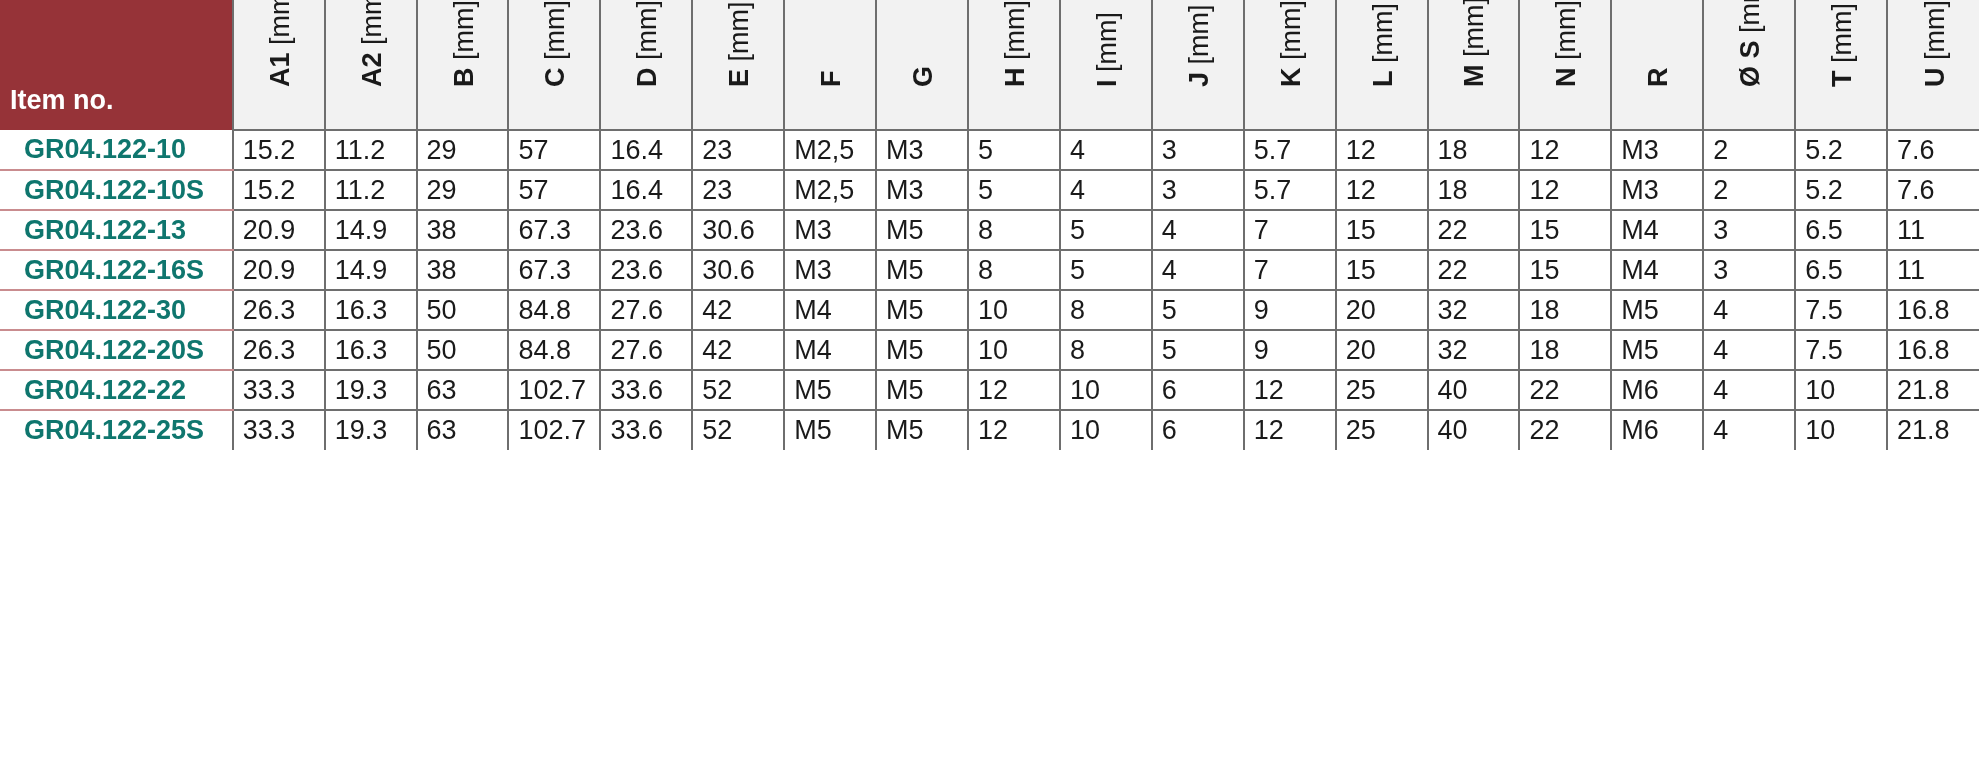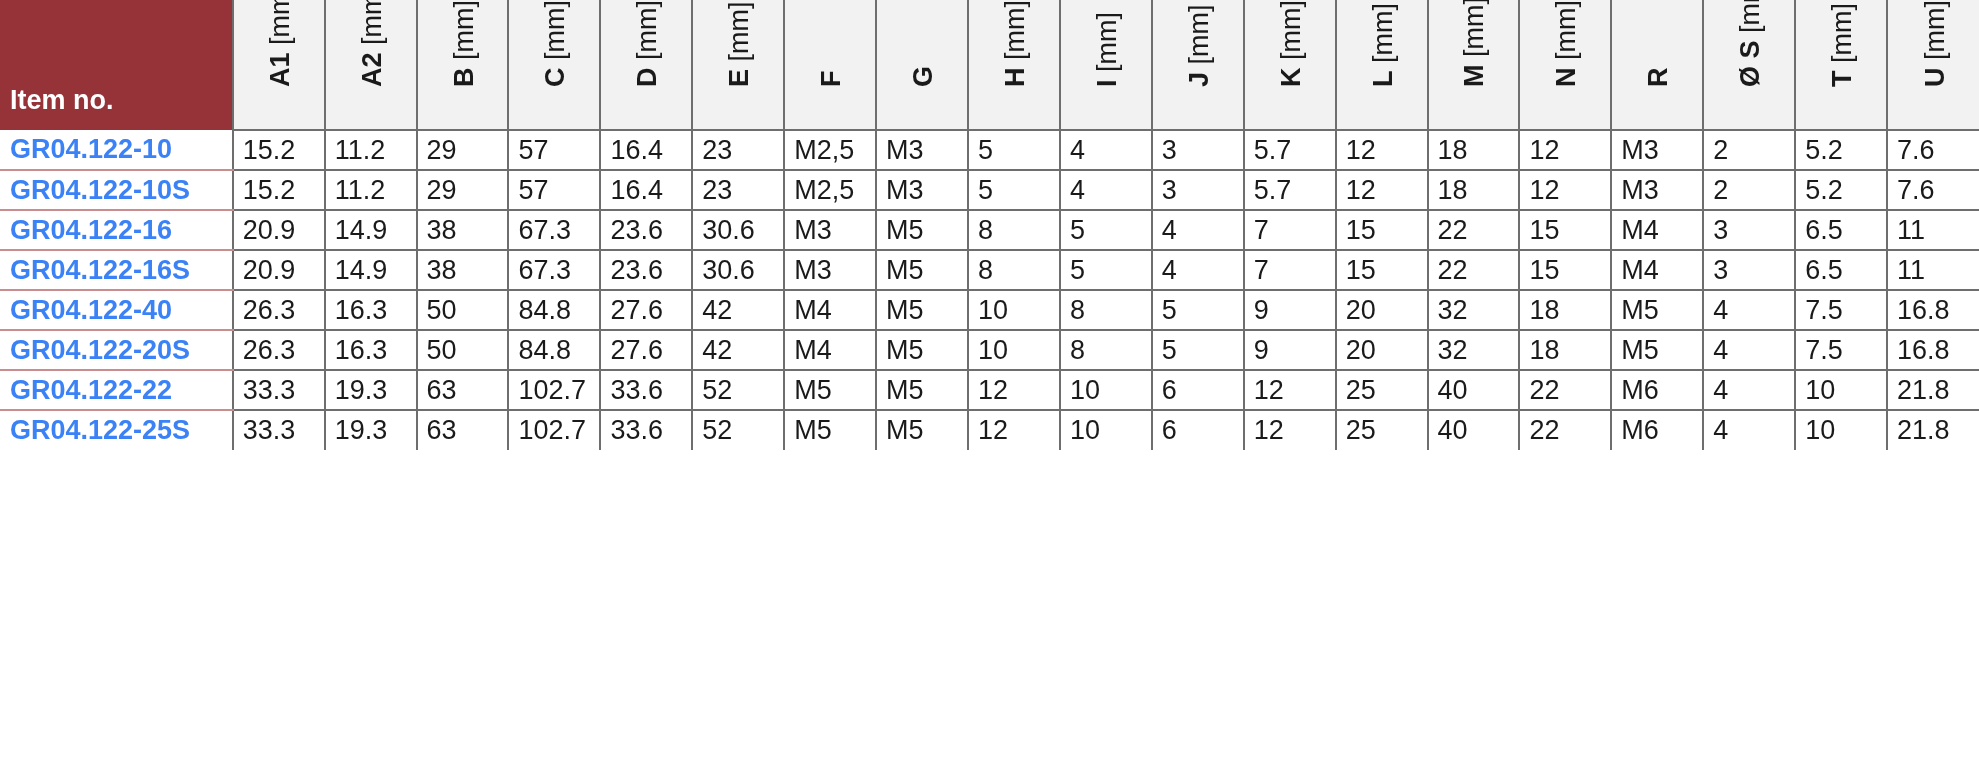--- a/index.html
+++ b/index.html
@@ -86,25 +86,25 @@
     padding: 0 0 0 9px;
     border-left: 2px solid #6e6e6e;
     border-bottom: 2px solid #6e6e6e;
     background: #ffffff;
     box-sizing: border-box;
     white-space: nowrap;
     overflow: hidden;
   }
 
   td.item-cell {
-    color: #3b82f6;
+    color: #0f766e;
     font-weight: bold;
     border-left: none;
     border-bottom: 2px solid #c98c8f;
-    padding-left: 10px;
+    padding-left: 24px;
   }
 
   tbody tr:last-child td {
     border-bottom: none;
   }
 </style>
 </head>
 <body>
 
 <div id="spec-table-wrap">
@@ -234,21 +234,21 @@
           <td>5.7</td>
           <td>12</td>
           <td>18</td>
           <td>12</td>
           <td>M3</td>
           <td>2</td>
           <td>5.2</td>
           <td>7.6</td>
         </tr>
         <tr>
-          <td class="item-cell">GR04.122-16</td>
+          <td class="item-cell">GR04.122-13</td>
           <td>20.9</td>
           <td>14.9</td>
           <td>38</td>
           <td>67.3</td>
           <td>23.6</td>
           <td>30.6</td>
           <td>M3</td>
           <td>M5</td>
           <td>8</td>
           <td>5</td>
@@ -278,21 +278,21 @@
           <td>7</td>
           <td>15</td>
           <td>22</td>
           <td>15</td>
           <td>M4</td>
           <td>3</td>
           <td>6.5</td>
           <td>11</td>
         </tr>
         <tr>
-          <td class="item-cell">GR04.122-40</td>
+          <td class="item-cell">GR04.122-30</td>
           <td>26.3</td>
           <td>16.3</td>
           <td>50</td>
           <td>84.8</td>
           <td>27.6</td>
           <td>42</td>
           <td>M4</td>
           <td>M5</td>
           <td>10</td>
           <td>8</td>

